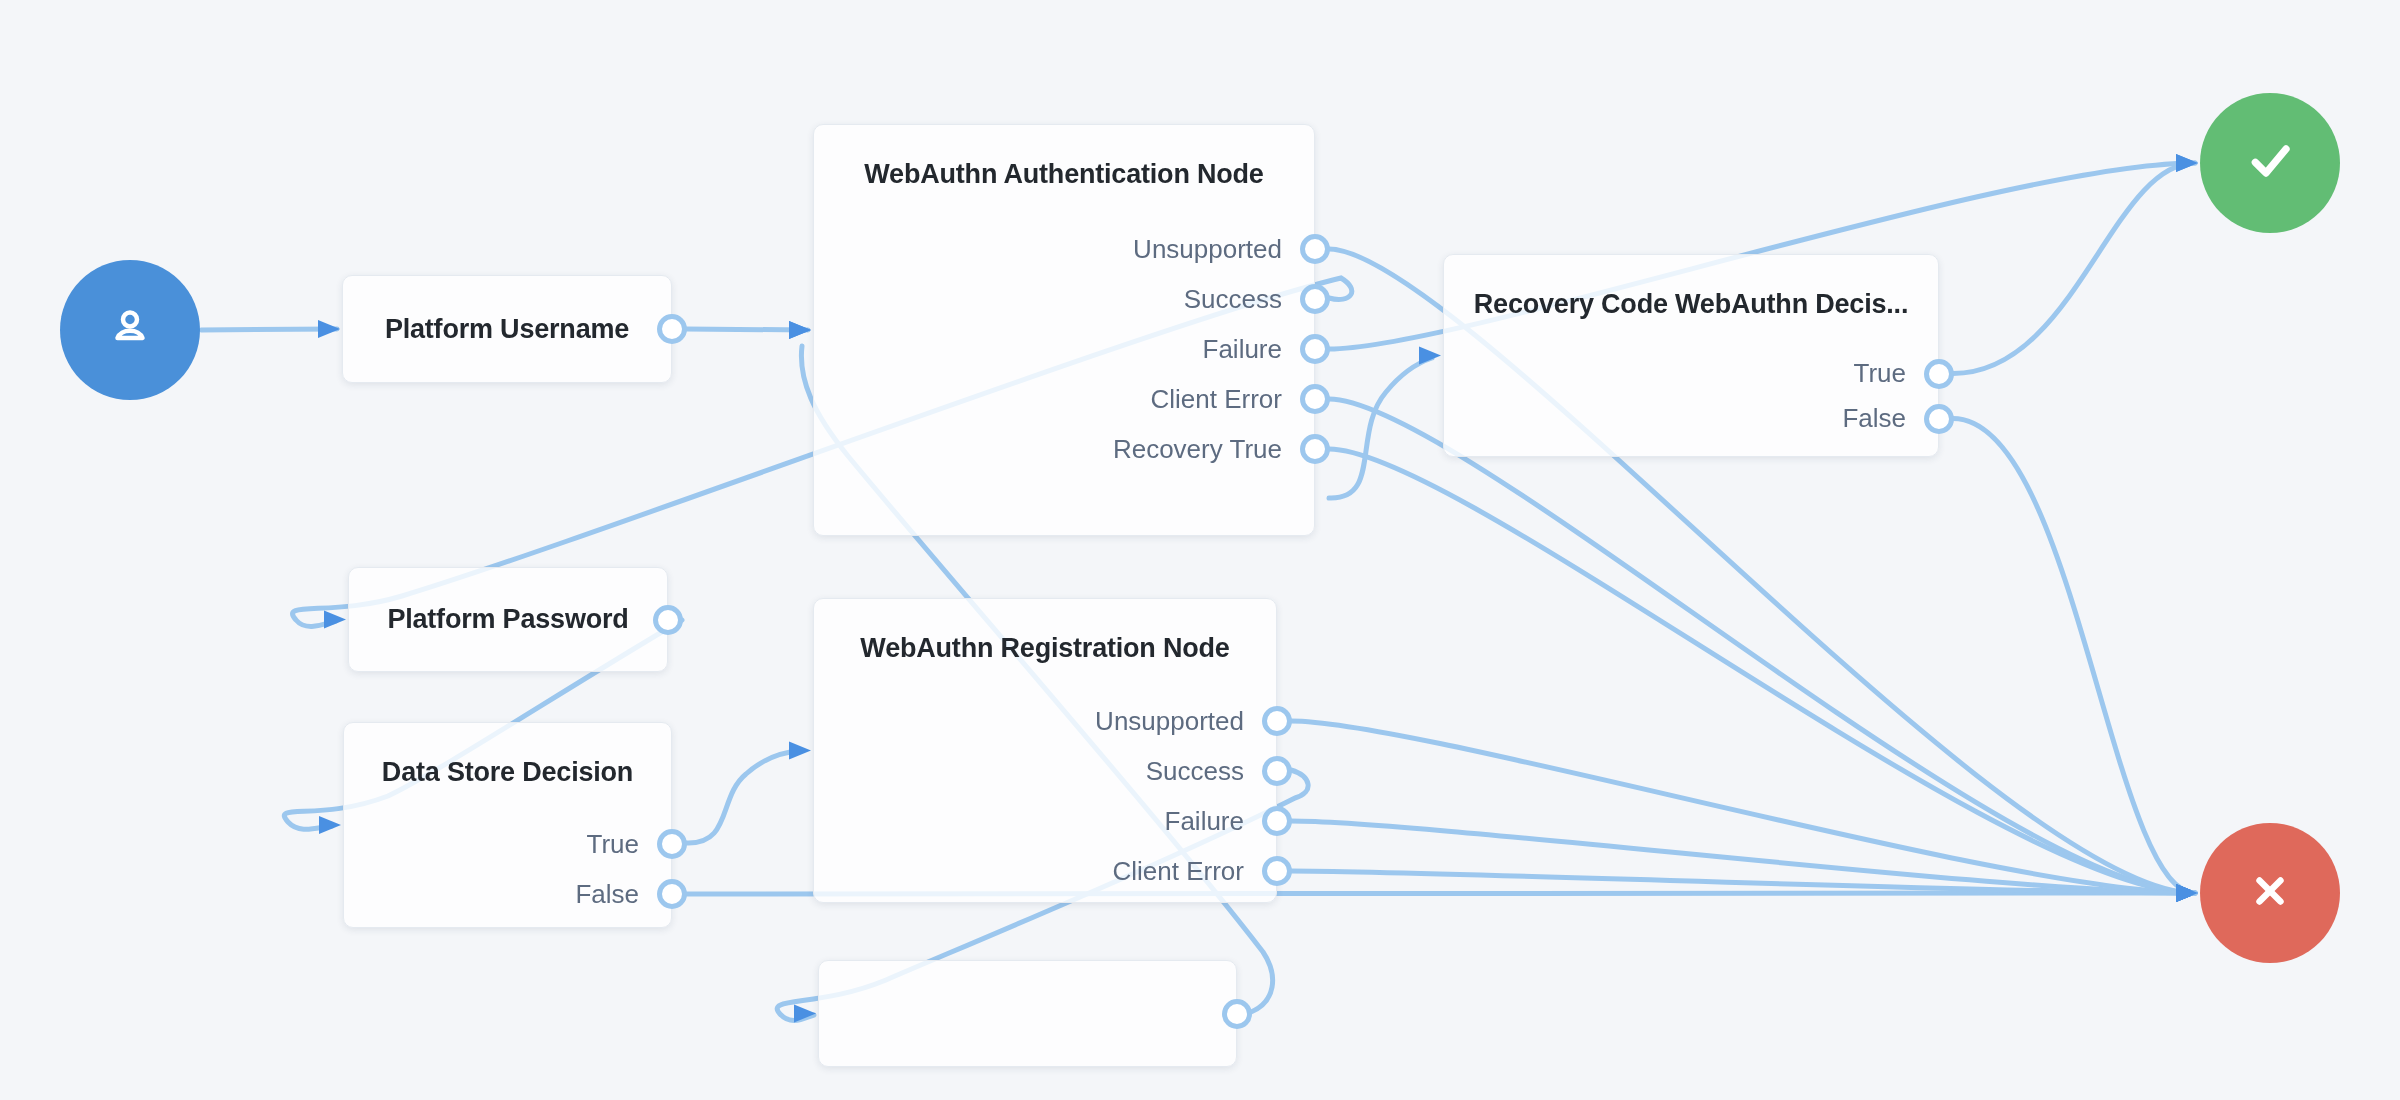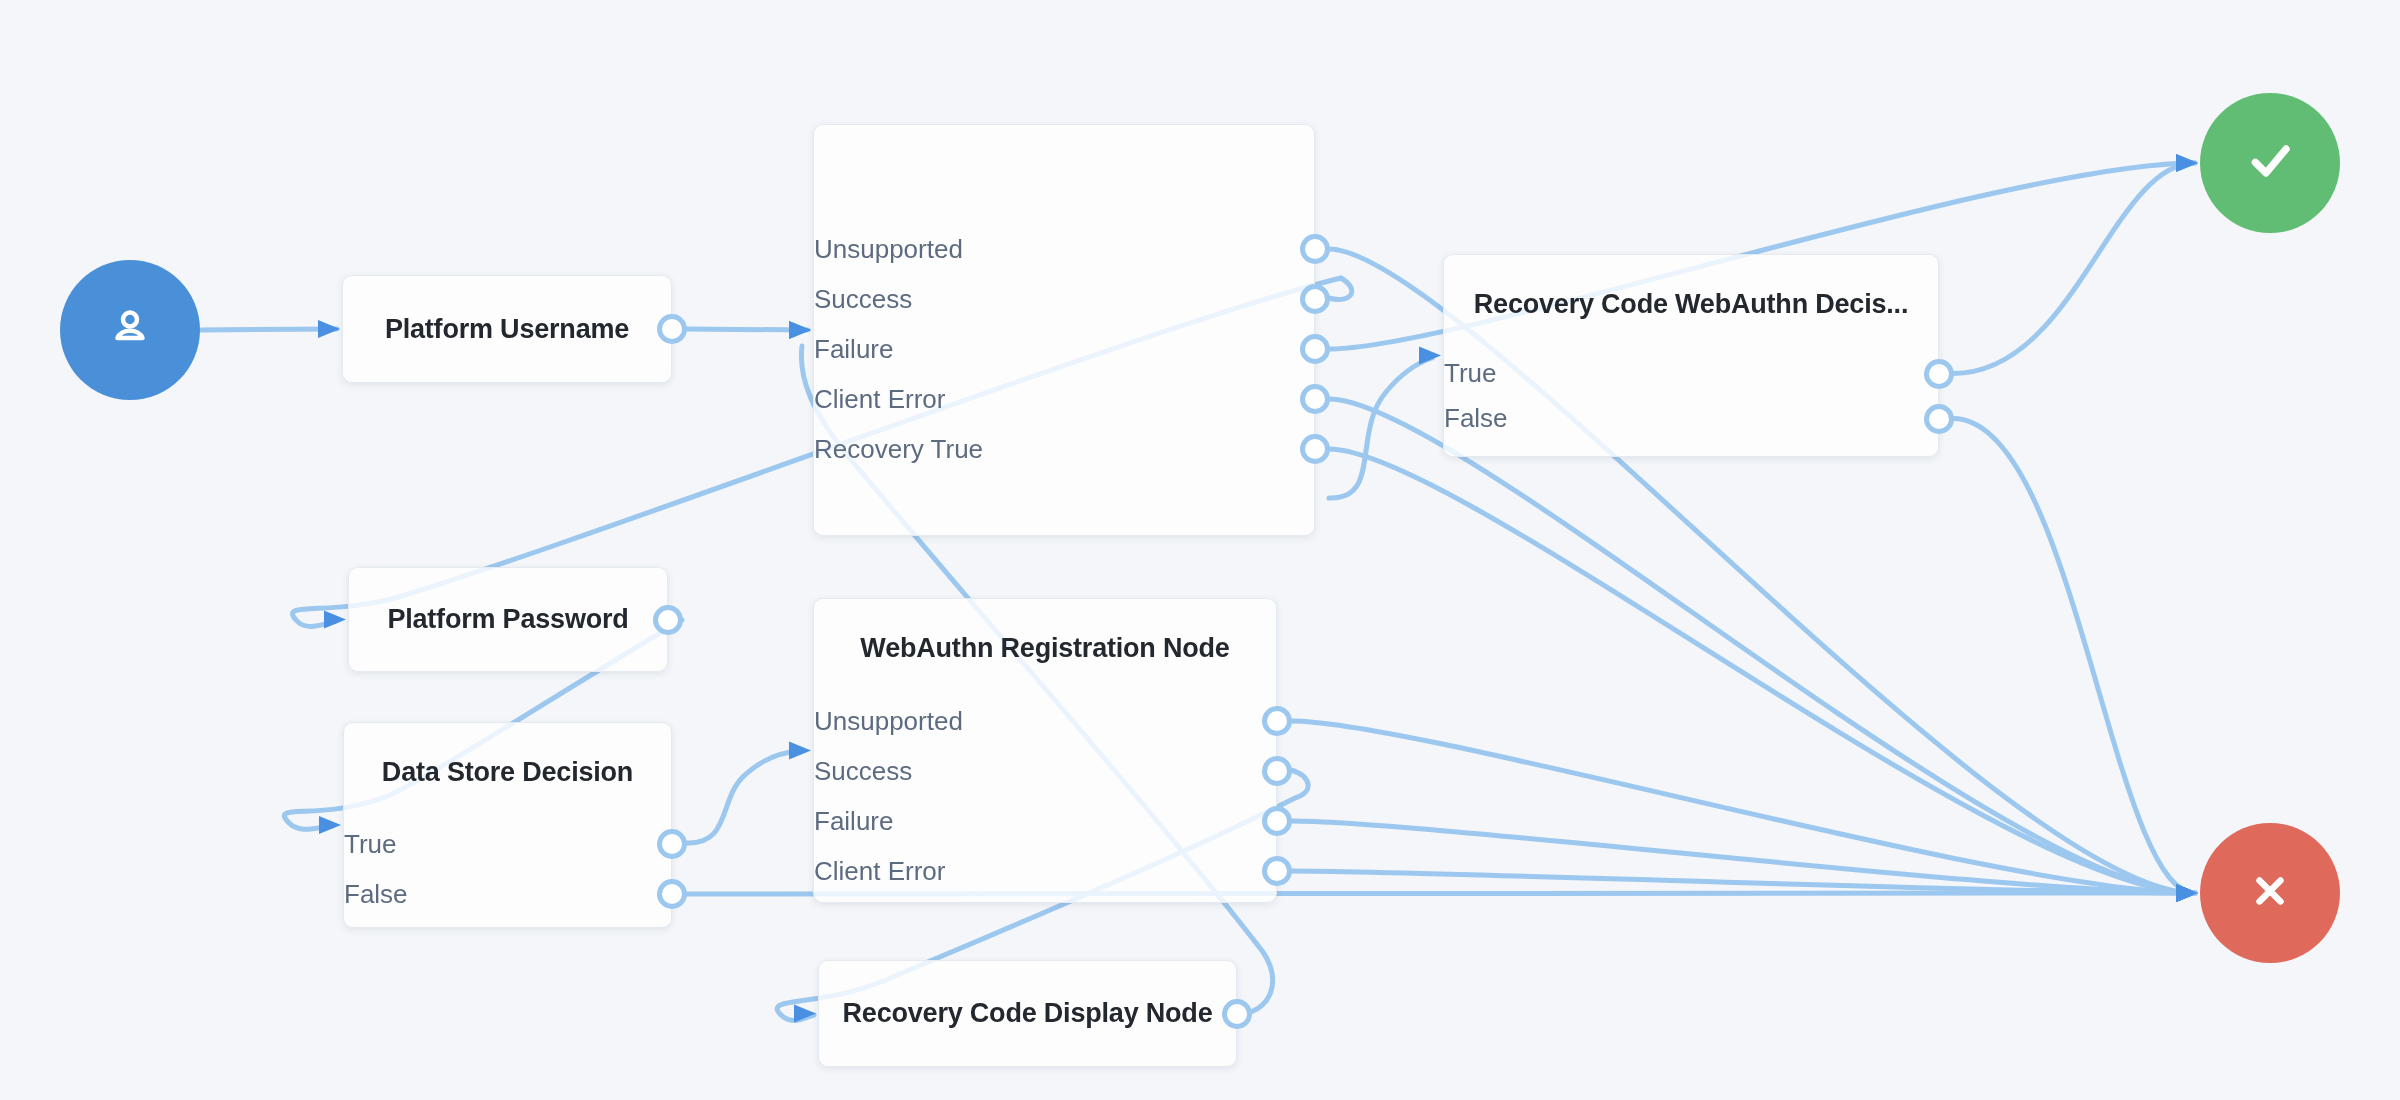--- a/index.html
+++ b/index.html
@@ -5,21 +5,21 @@
   html,body{margin:0;padding:0;}
   body{font-family:"Liberation Sans", sans-serif;}
   #canvas{position:relative;width:2400px;height:1100px;background:var(--bg,#f4f6f9);overflow:hidden;}
   #edges{position:absolute;left:0;top:0;z-index:1;pointer-events:none;}
   .node{position:absolute;background:rgba(255,255,255,0.8);border:1px solid #e5eaf0;border-radius:10px;
         box-shadow:0 2px 7px rgba(40,60,90,0.10);z-index:2;box-sizing:border-box;}
   .simple{display:flex;align-items:center;justify-content:center;}
   .title{font-weight:bold;font-size:27px;color:var(--title,#23282e);text-align:center;width:100%;letter-spacing:-0.2px;}
   .with-outcomes .title{margin-top:34px;}
   .outcomes{position:absolute;left:0;right:0;}
-  .outcome{position:relative;height:50px;display:flex;align-items:center;
+  .outcome{position:relative;height:50px;display:flex;align-items:center;justify-content:flex-end;
            padding-right:32px;font-size:26px;color:var(--outcome,#5d6b80);}
   .rows45 .outcome{height:45px;}
   .port{position:absolute;width:20px;height:20px;background:#fff;border:5px solid var(--edge,#9cc7ee);
         border-radius:50%;z-index:4;box-sizing:content-box;right:-16px;top:50%;margin-top:-15px;}
   .circle-node{position:absolute;width:140px;height:140px;border-radius:50%;display:flex;
                align-items:center;justify-content:center;z-index:2;}
   .start-node{background:var(--start,#4a90d9);}
   .success-node{background:var(--success,#62bd74);}
   .failure-node{background:var(--failure,#df695b);}
 </style>
@@ -74,20 +74,21 @@
       </svg>
     </span>
   </div>
 
   <div class="node simple" style="left:342px;top:275px;width:330px;height:108px;">
     <div class="title">Platform Username</div>
     <div class="port"></div>
   </div>
 
   <div class="node with-outcomes" style="left:813px;top:124px;width:502px;height:412px;">
+    <div class="title">WebAuthn Authentication Node</div>
     <div class="outcomes" style="top:99px;">
       <div class="outcome">
         <span>Unsupported</span>
         <div class="port"></div>
       </div>
       <div class="outcome">
         <span>Success</span>
         <div class="port"></div>
       </div>
       <div class="outcome">
@@ -154,21 +155,20 @@
         <div class="port"></div>
       </div>
       <div class="outcome">
         <span>Client Error</span>
         <div class="port"></div>
       </div>
     </div>
   </div>
 
   <div class="node simple" style="left:818px;top:960px;width:419px;height:107px;">
-    <div class="title">Recovery Code Display Node</div>
     <div class="port"></div>
   </div>
 
   <div class="circle-node success-node" style="left:2200px;top:93px;">
     <span>
       <svg width="64" height="64" viewBox="0 0 48 48">
         <polyline points="13,25 21,33 36,15" fill="none" stroke="#ffffff" stroke-width="5.5" stroke-linecap="round" stroke-linejoin="round"></polyline>
       </svg>
     </span>
   </div>

